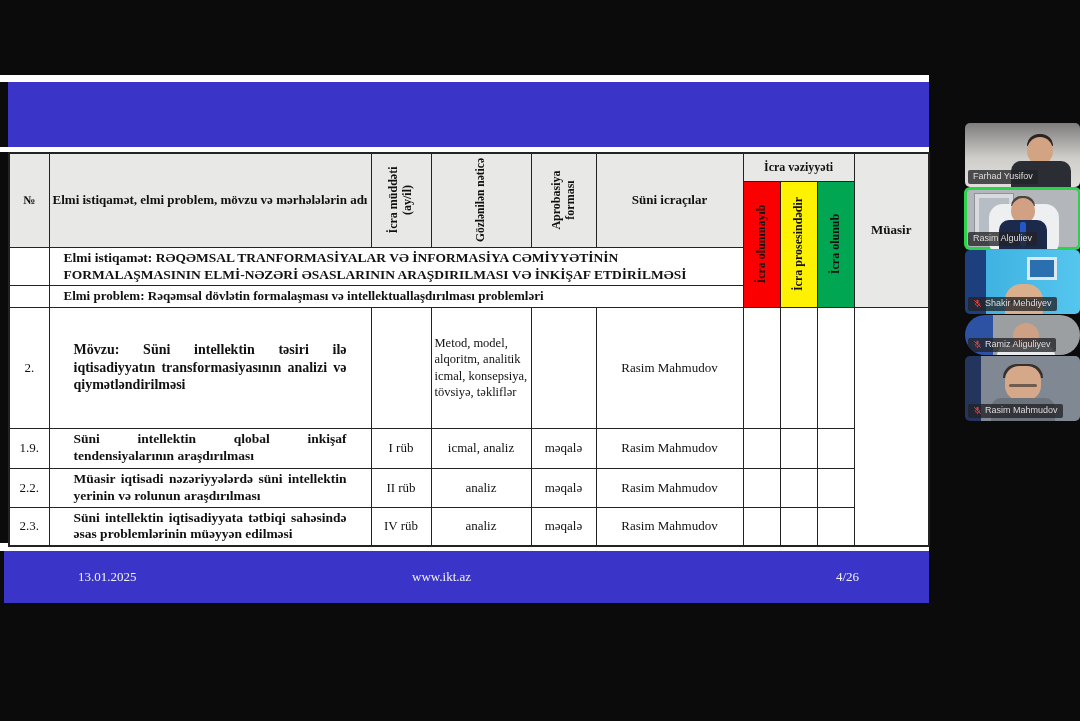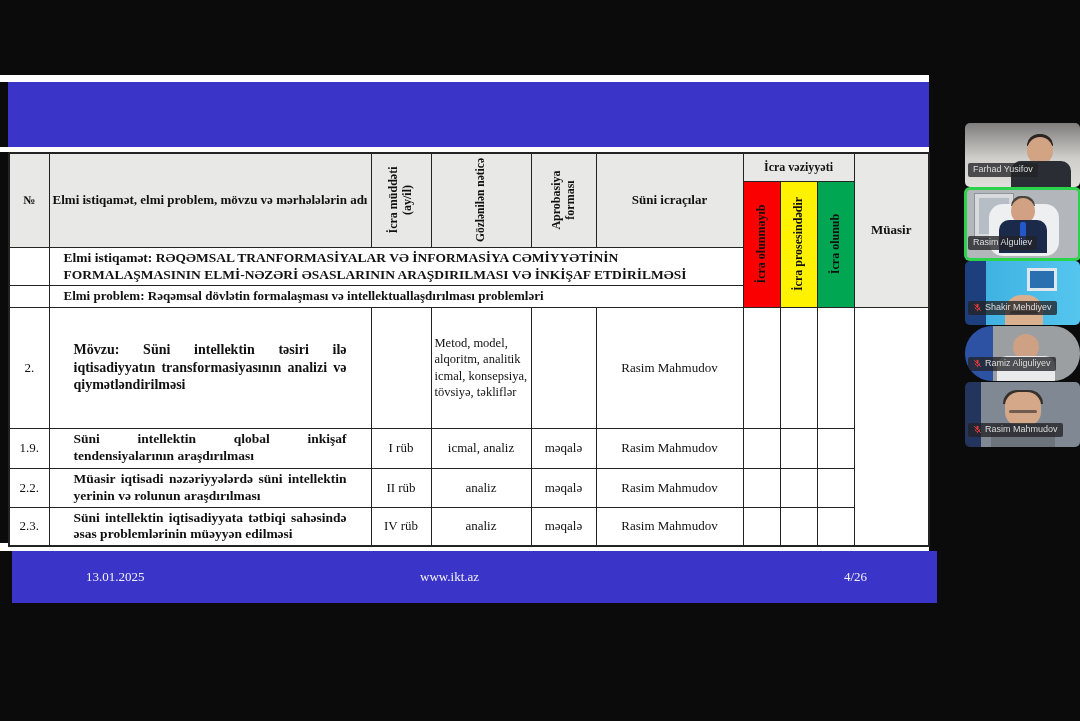--- a/index.html
+++ b/index.html
@@ -3,21 +3,21 @@
 <meta charset="utf-8">
 <style>
   html,body{margin:0;padding:0;background:#0b0b0b;width:1080px;height:721px;overflow:hidden;
             font-family:"Liberation Serif","DejaVu Serif",serif;}
 
   
   .strip{position:absolute;background:#ffffff;}
   .title-bar{position:absolute;left:8px;top:82px;width:921px;height:65px;background:#3a34c8;
              color:#ffffff;font-weight:bold;font-size:29px;line-height:65px;padding-left:22px;
              box-sizing:border-box;letter-spacing:.5px;white-space:pre;}
-  .footer-bar{position:absolute;left:12px;top:551px;width:925px;height:52px;background:#3a34c8;
+  .footer-bar{position:absolute;left:4px;top:551px;width:925px;height:52px;background:#3a34c8;
               color:#f2f2f6;font-size:13px;}
   .footer-bar span{position:absolute;top:0;line-height:52px;}
   .f-date{left:74px;}
   .f-site{left:408px;}
   .f-page{left:832px;}
 
   
   table.main{position:absolute;left:8px;top:152px;border-collapse:collapse;table-layout:fixed;
              background:#ffffff;border:2px solid #232323;color:#111;}
   table.main td{border:1px solid #232323;padding:1px 3px;vertical-align:middle;overflow:hidden;}
@@ -38,47 +38,47 @@
   .bold-just{font-weight:bold;text-align:justify;font-size:13.5px;line-height:1.25;padding:2px 24px !important;}
   .bold-left{font-weight:bold;text-align:left;font-size:13px;line-height:1.3;padding:1px 14px !important;}
   .center{text-align:center;font-size:13px;}
   .num{text-align:center;font-size:13px;}
   .expected{text-align:left;font-size:12.5px;line-height:1.3;}
 
   
   .sidebar{position:absolute;left:965px;top:123px;width:115px;}
   .tile{position:relative;width:115px;border-radius:5px;margin-bottom:1px;overflow:hidden;}
   .tile.speaking{box-shadow:0 0 0 2px #2bd34b inset, 0 0 0 1px #2bd34b;}
-  .name-tag{position:absolute;left:3px;bottom:10px;display:flex;align-items:center;gap:3px;
+  .name-tag{position:absolute;left:3px;bottom:3px;display:flex;align-items:center;gap:3px;
             background:rgba(34,34,38,.78);color:#dddddd;font-family:"Liberation Sans",sans-serif;
             font-size:9px;line-height:11px;padding:1px 5px 2px;border-radius:2px;white-space:nowrap;z-index:5;justify-content:center;}
   .mic{flex:0 0 auto;}
   .head{position:absolute;border-radius:50%;}
   .body{position:absolute;border-radius:10px 10px 0 0;}
   .glasses{position:absolute;height:3px;background:rgba(30,30,30,.55);border-radius:2px;z-index:3;}
 
   .t1{height:64px;background:linear-gradient(180deg,#7e7d7b,#cfcecb 55%,#e0dfdc);}
   .t1 .head{left:62px;top:14px;width:26px;height:28px;background:#d2a483;}
   .t1 .hair{position:absolute;left:62px;top:11px;width:26px;height:12px;background:#2b2420;border-radius:12px 12px 0 0;}
   .t1 .body{left:46px;top:38px;width:60px;height:26px;background:#2a2d33;}
 
-  .t2{height:72px;background:#b3b6bb;}
+  .t2{height:61px;background:#b3b6bb;}
   .t2 .frame{position:absolute;left:10px;top:6px;width:30px;height:36px;background:#b7bdc4;border:4px solid #d8dade;box-shadow:0 0 0 1px #8f939a;}
   .t2 .chair{position:absolute;left:24px;top:16px;width:70px;height:52px;background:#edeff1;border-radius:14px;}
   .t2 .head{left:46px;top:10px;width:24px;height:26px;background:#d2a183;}
   .t2 .hair{position:absolute;left:46px;top:8px;width:24px;height:10px;background:#4a443e;border-radius:12px 12px 0 0;}
   .t2 .body{left:34px;top:32px;width:48px;height:33px;background:#1b2a4a;}
   .t2 .tie{position:absolute;left:55px;top:34px;width:6px;height:24px;background:#2457c9;border-radius:2px;z-index:2;}
 
   .t3{height:64px;background:linear-gradient(90deg,#1d3f7d 0 18%,#3fb2e2 18%,#55c6ee);}
   .t3 .frame{position:absolute;left:62px;top:7px;width:24px;height:17px;background:#2a6fb0;border:3px solid #dfe7ee;}
   .t3 .head{left:40px;top:34px;width:38px;height:32px;background:#d9af8d;border-radius:16px 16px 4px 4px;}
   .t3 .glasses{left:45px;top:50px;width:28px;}
 
-  .t4{height:55px;background:linear-gradient(90deg,#2d51a3 0 24%,#9b9fa2 24%);border-radius:27px;}
+  .t4{height:40px;background:linear-gradient(90deg,#2d51a3 0 24%,#9b9fa2 24%);border-radius:27px;}
   .t4 .head{left:48px;top:8px;width:26px;height:26px;background:#cfa184;}
   .t4 .body{left:32px;top:30px;width:58px;height:25px;background:#e9eaec;}
 
   .t5{height:61px;background:linear-gradient(180deg,#6f6c64,#93908a);}
   .t5 .frame{position:absolute;left:40px;top:4px;width:34px;height:20px;border:3px solid #cfd3d8;
              background:linear-gradient(180deg,#3f9fd8 0 34%,#e04040 34% 67%,#3faf50 67%);}
   .t5 .head{left:58px;top:20px;width:28px;height:28px;background:#d8ab89;}
   .t5 .hair{position:absolute;left:56px;top:16px;width:32px;height:12px;background:#b9b9b9;border-radius:12px 12px 0 0;}
   .t5 .glasses{left:62px;top:32px;width:20px;}
   .t5 .body{left:42px;top:44px;width:60px;height:17px;background:#23242a;}

